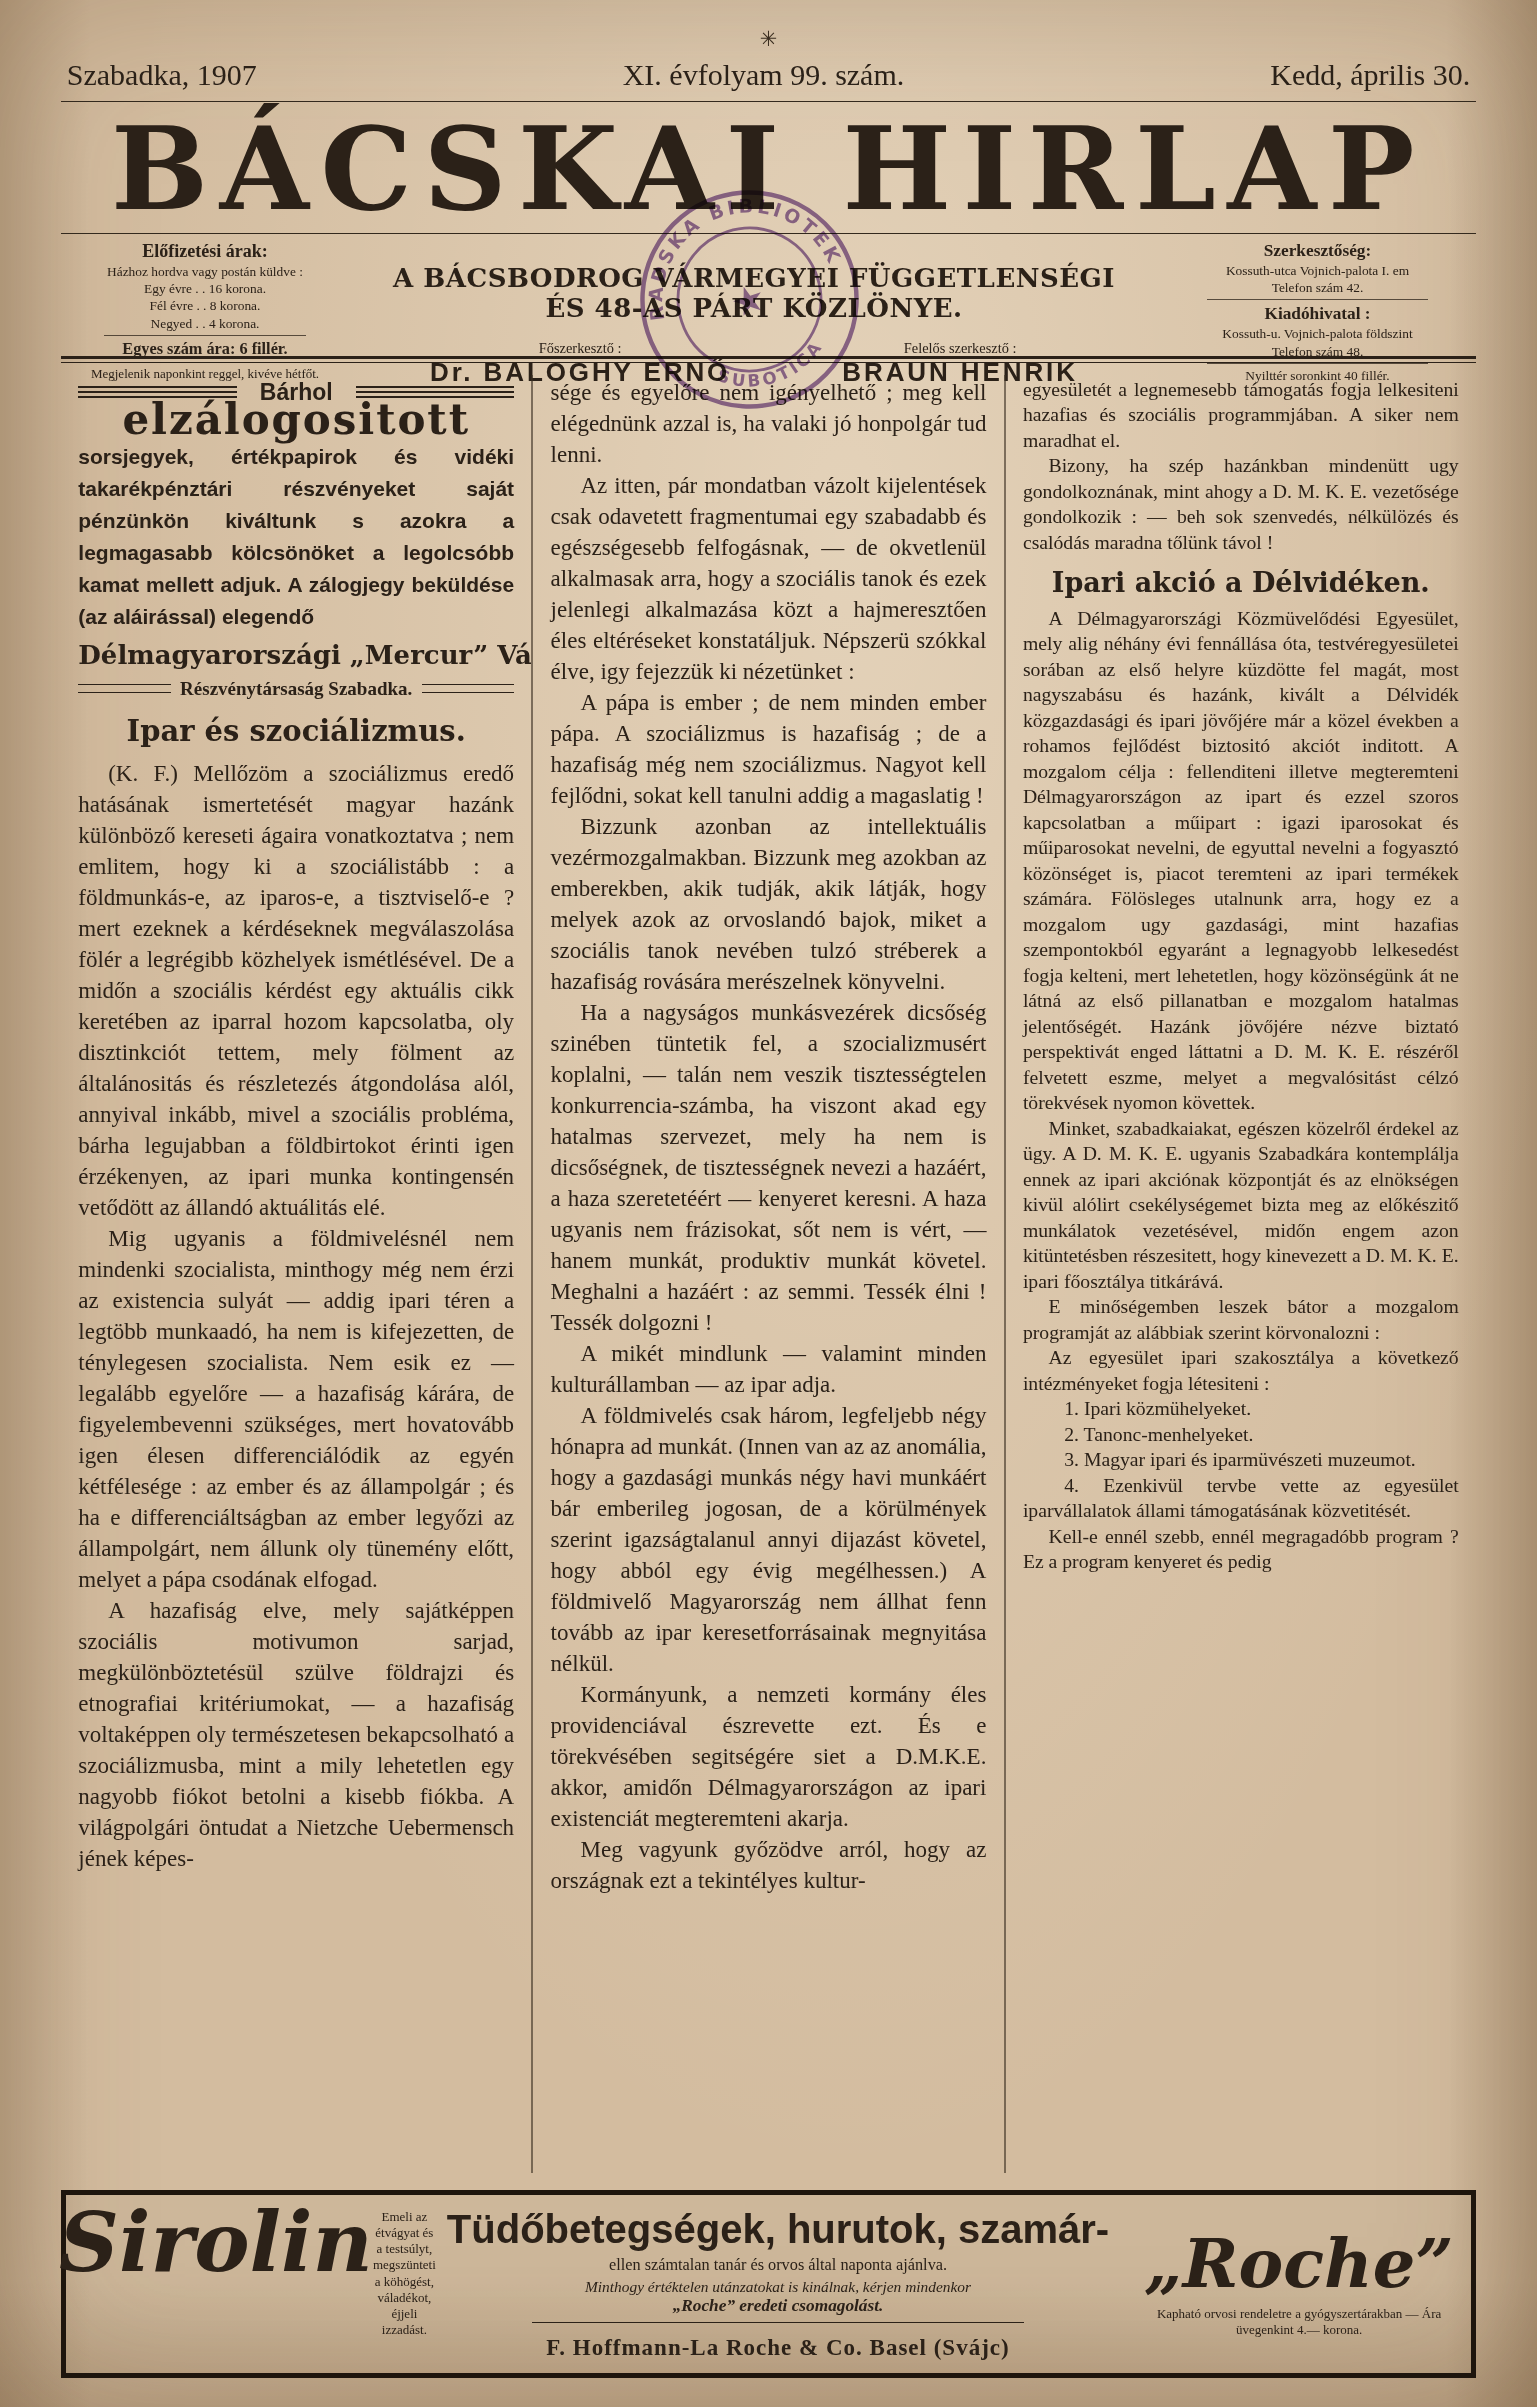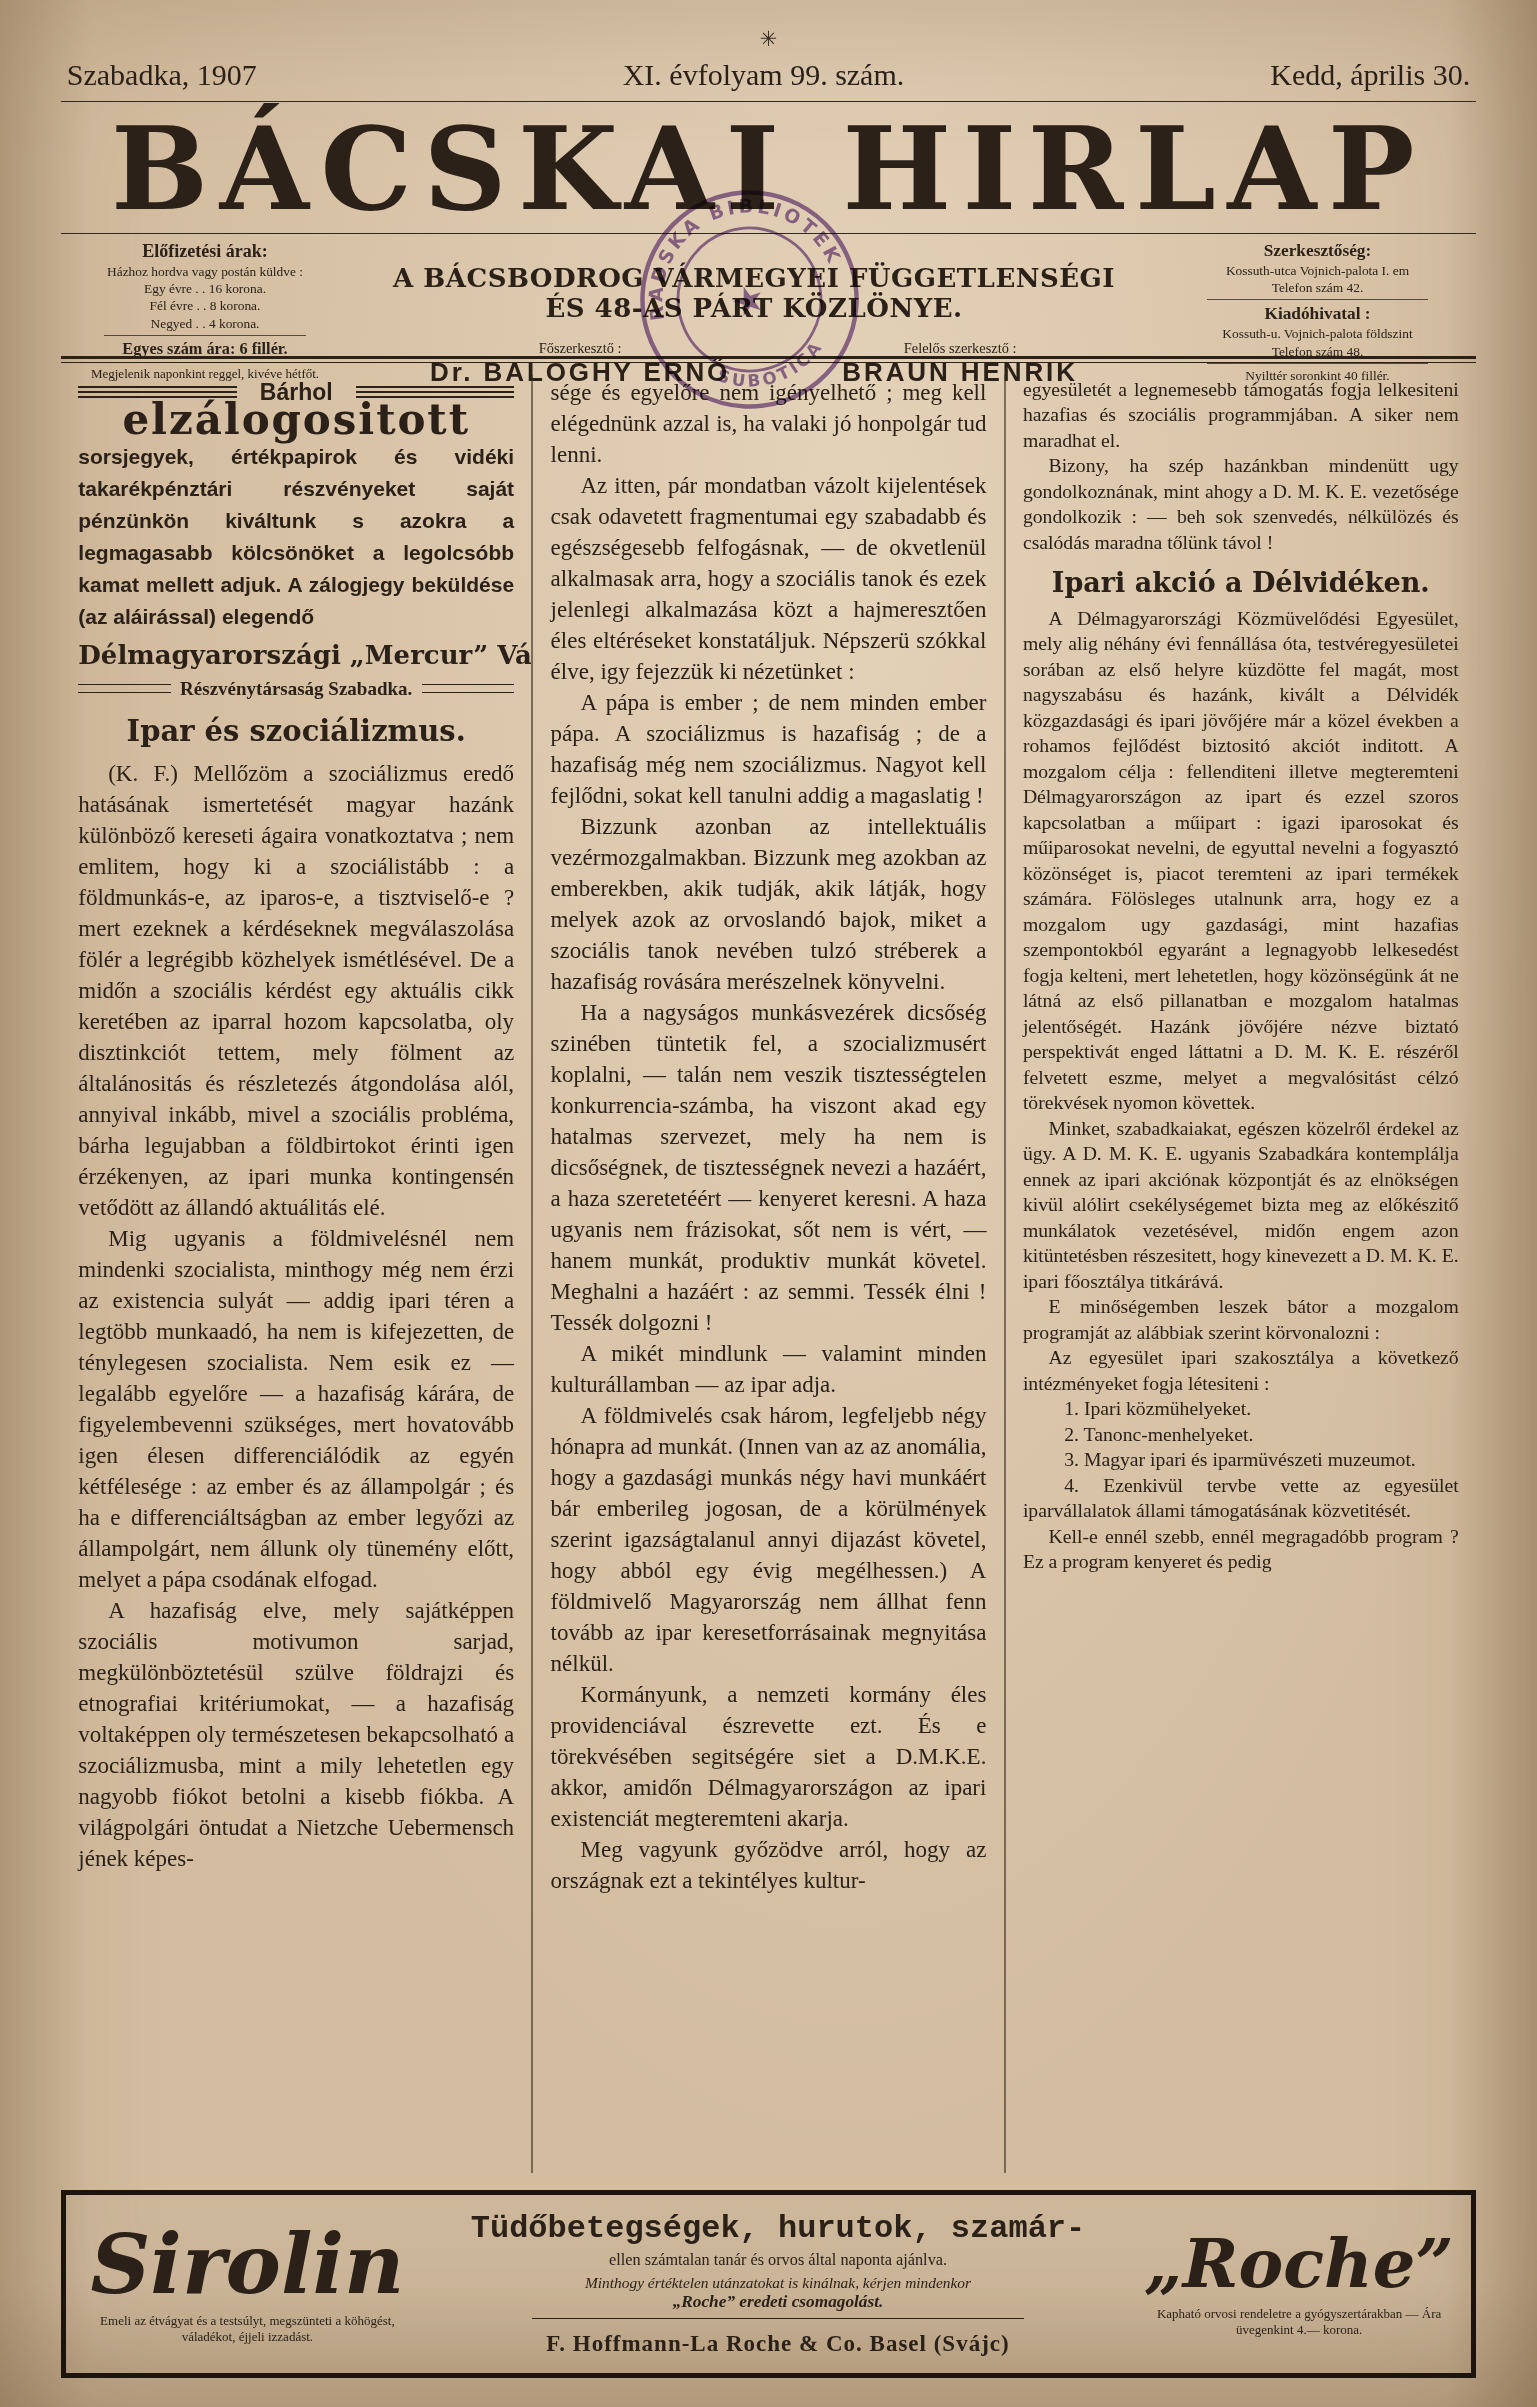--- a/index.html
+++ b/index.html
@@ -51,25 +51,25 @@
   .promo-line2{font-size:42px;letter-spacing:1.9px;font-family:"DejaVu Serif",serif;margin-top:-3.8px;}
   .promo-body{font-family:"Liberation Sans",sans-serif;font-size:21px;line-height:32px;text-align:justify;margin-top:5.8px;}
   .promo-firm{font-size:26px;margin-top:7.7px;font-family:"DejaVu Serif",serif;white-space:nowrap;}
   .promo-firm2{display:flex;align-items:center;gap:9.6px;font-size:19px;margin-top:1.9px;}
   .dblline{flex:1;height:6.7px;border-top:1.9px solid #2b2118;border-bottom:1px solid #2b2118;}
   .article-title{text-align:center;font-weight:bold;font-size:29px;margin:11.5px 0 11.5px;
     font-family:"DejaVu Serif",serif;}
   .col-right .article-title{font-size:27px;margin:15.4px 0 9.6px;}
   .footer-ad{margin-top:13.4px;border:5.8px solid #1d150d;display:flex;height:188px;box-sizing:border-box;
     padding:5.8px 13.4px;gap:11.5px;background:rgba(40,25,10,.03);}
-  .ad-left{width:336px;text-align:center;display:flex;flex-direction:column;justify-content:center;}
+  .ad-left{width:336px;text-align:center;display:flex;flex-direction:row;justify-content:center;}
   .brand-sirolin{font-size:83px;font-weight:bold;font-style:italic;font-family:"DejaVu Serif",serif;line-height:1;}
   .ad-left-note{font-size:13px;margin-top:7.7px;line-height:1.25;}
   .ad-center{flex:1;text-align:center;display:flex;flex-direction:column;justify-content:center;}
-  .ad-title{font-size:32px;font-weight:bold;font-family:Liberation Mono, monospace;line-height:1.12;}
+  .ad-title{font-size:40px;font-weight:bold;font-family:Liberation Sans, sans-serif;line-height:1.12;}
   .ad-sub{font-size:16.3px;margin-top:2.9px;}
   .ad-note{font-size:15.4px;font-style:italic;margin-top:3.8px;}
   .ad-note2{font-size:17.3px;font-weight:bold;font-style:italic;}
   .ad-maker{font-size:23px;font-weight:bold;border-top:1px solid #2b2118;margin:5.8px auto 0;
     padding-top:12px;letter-spacing:1px;width:70%;}
   .ad-right{width:317px;text-align:center;display:flex;flex-direction:column;justify-content:center;}
   .brand-roche{font-size:67px;font-weight:bold;font-style:italic;font-family:"DejaVu Serif",serif;line-height:1;}
   .ad-right-note{font-size:13px;margin-top:9.6px;line-height:1.25;}
   .stamp{position:absolute;left:638px;top:188px;width:223px;height:223px;
     transform:rotate(-18deg);opacity:.8;mix-blend-mode:multiply;}

